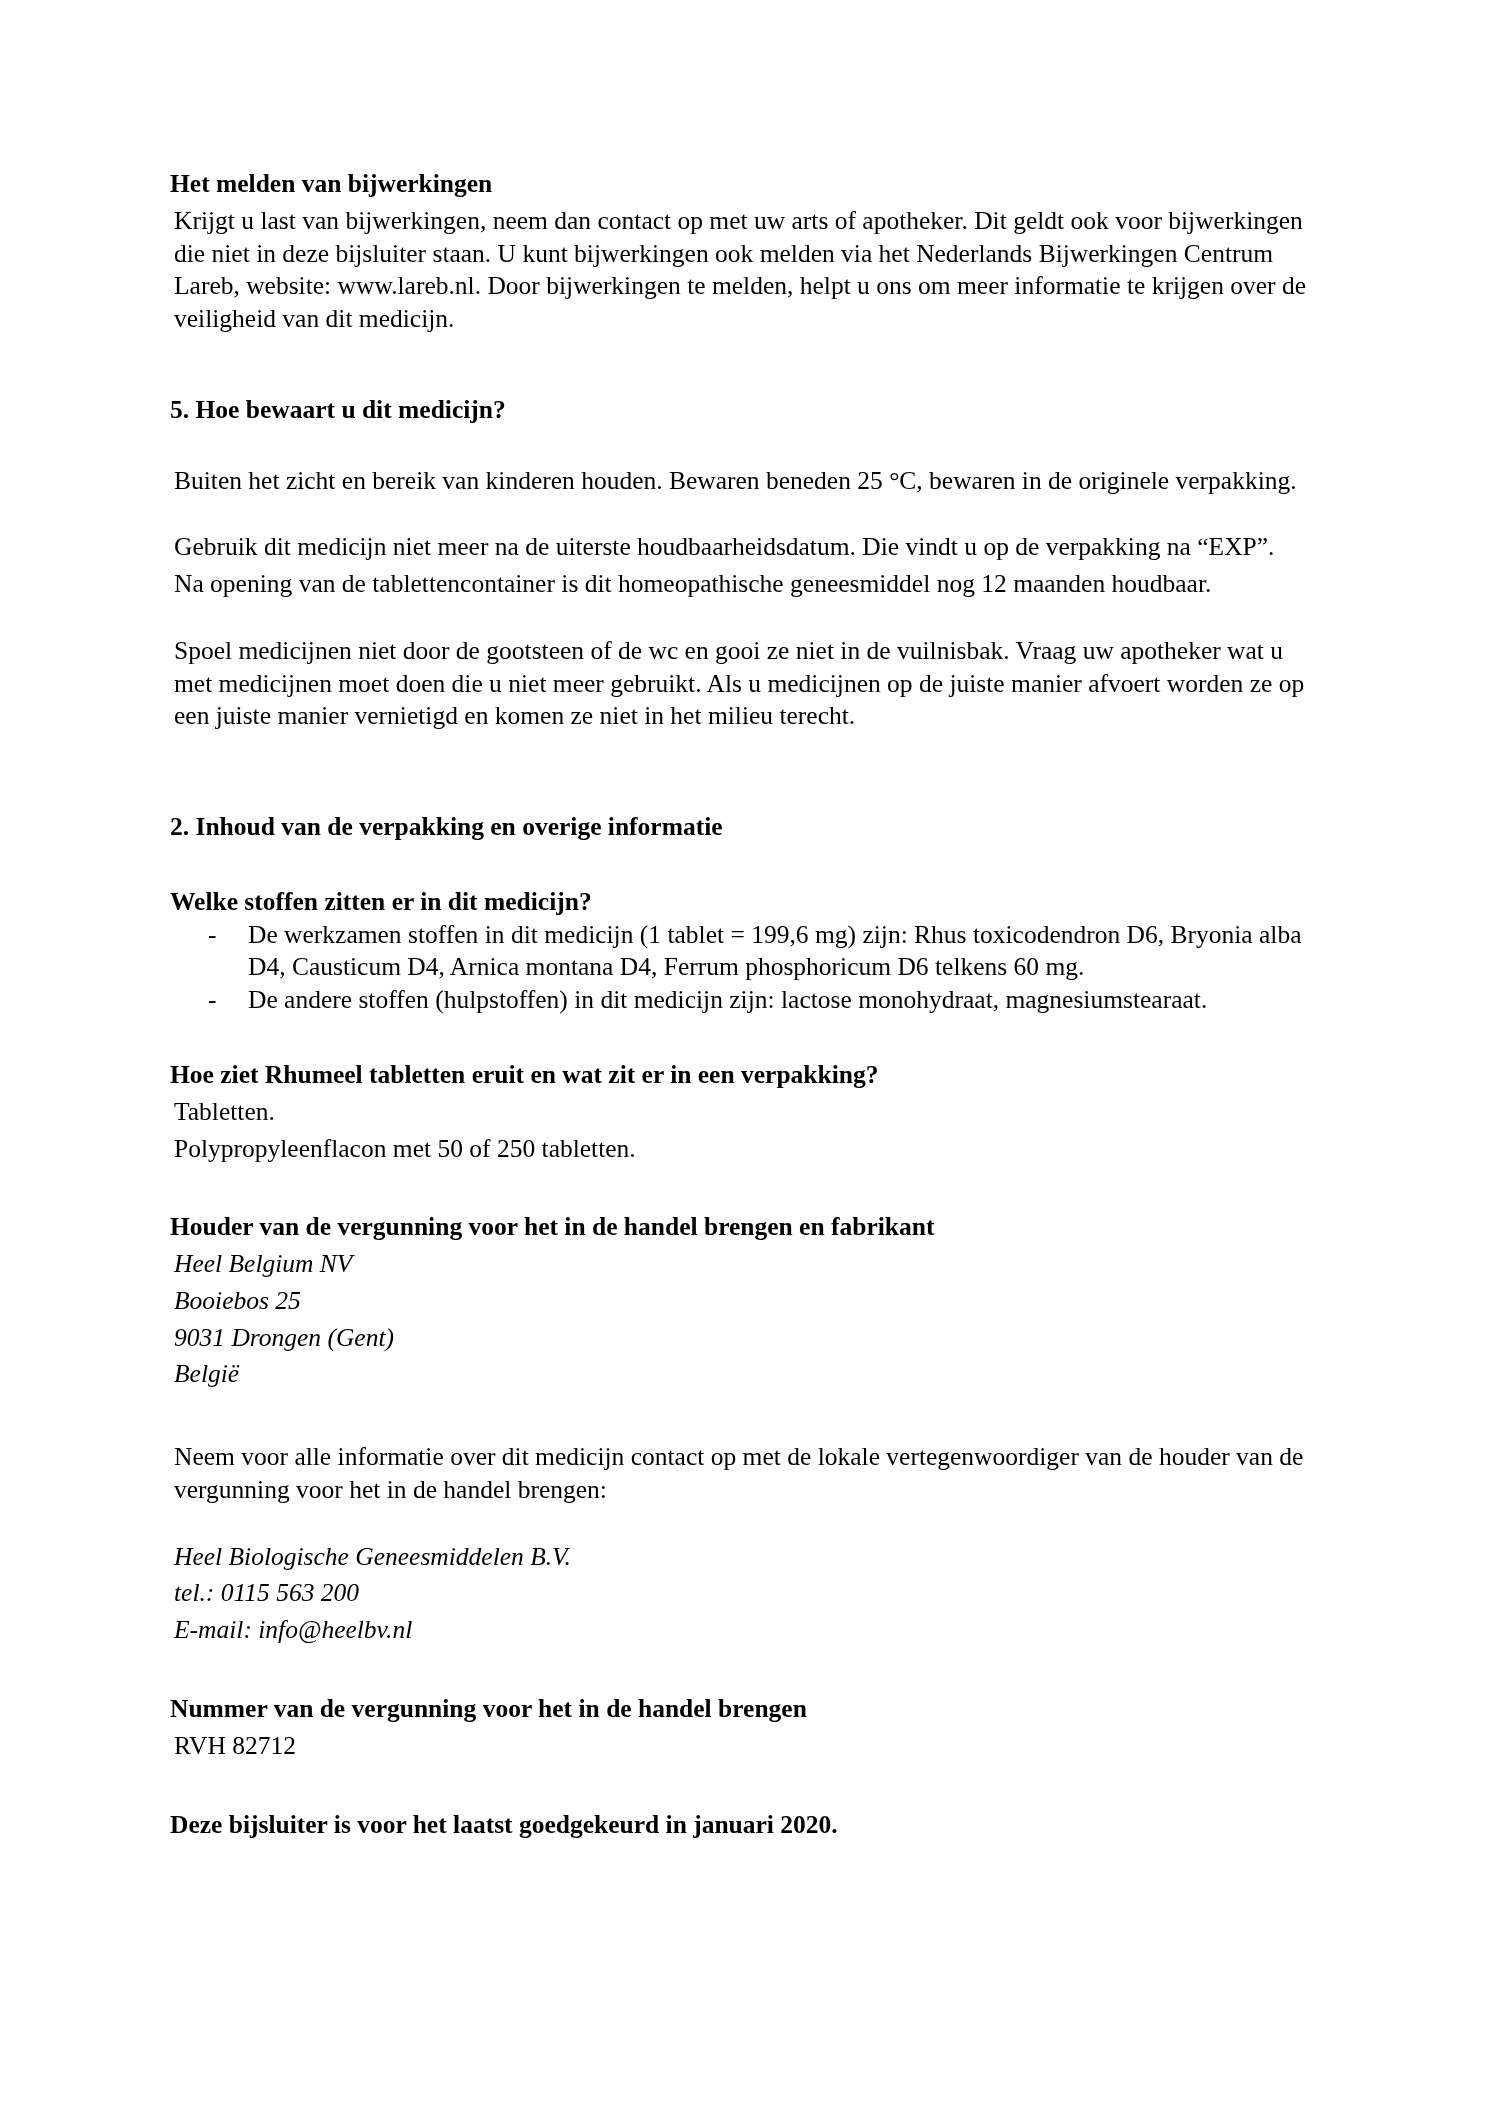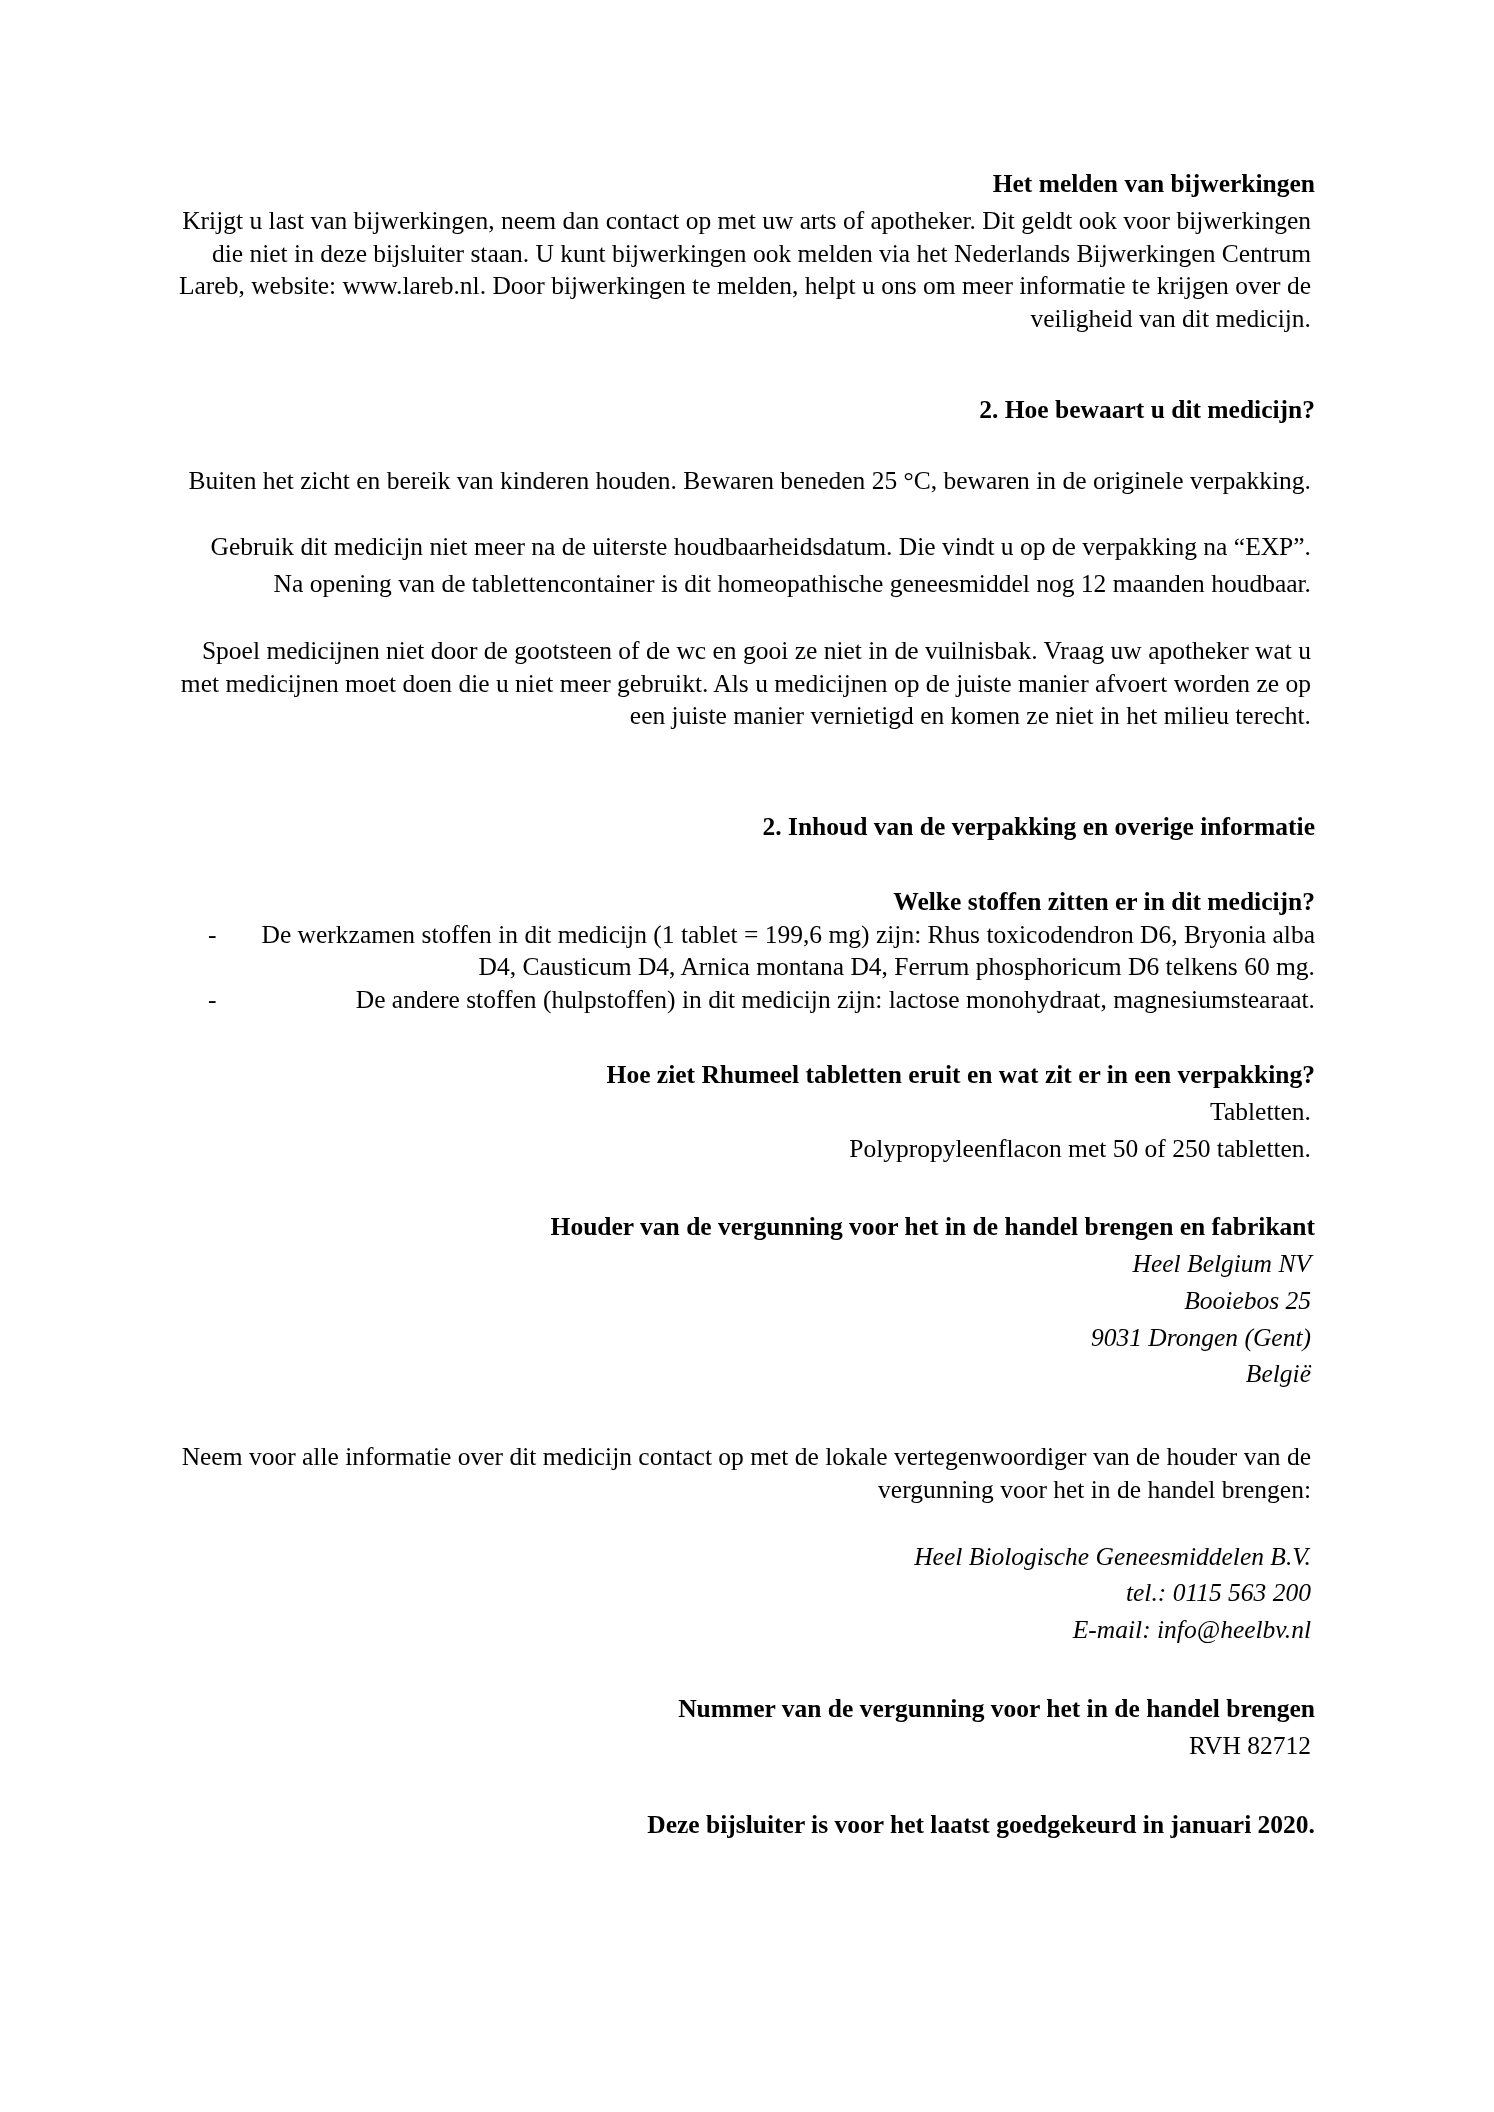--- a/index.html
+++ b/index.html
@@ -19,21 +19,20 @@
     width: 1494px;
     height: 2112px;
     background: #ffffff;
     box-sizing: border-box;
     padding: 168px 150px 0 170px;
   }
   .doc {
     width: 1145px;
     font-size: 25.5px;
     line-height: 1.285;
-    text-align: right;
   }
   .h-bold {
     font-weight: bold;
     margin: 0;
   }
   p.para {
     margin: 4px;
   }
   .gap-para { height: 26px; }
   .gap-section { height: 42px; }
@@ -62,21 +61,21 @@
 <body>
 
 <div class="page">
   <div class="doc">
 
     <div class="h-bold">Het melden van bijwerkingen</div>
     <p class="para">Krijgt u last van bijwerkingen, neem dan contact op met uw arts of apotheker. Dit geldt ook voor bijwerkingen die niet in deze bijsluiter staan. U kunt bijwerkingen ook melden via het Nederlands Bijwerkingen Centrum Lareb, website: www.lareb.nl. Door bijwerkingen te melden, helpt u ons om meer informatie te krijgen over de veiligheid van dit medicijn.</p>
 
     <div class="gap-section-lg"></div>
 
-    <div class="h-bold">2. Hoe bewaart u dit medicijn?</div>
+    <div class="h-bold">5. Hoe bewaart u dit medicijn?</div>
 
     <div class="gap-heading-body"></div>
 
     <p class="para">Buiten het zicht en bereik van kinderen houden. Bewaren beneden 25 °C, bewaren in de originele verpakking.</p>
 
     <div class="gap-para"></div>
 
     <p class="para">Gebruik dit medicijn niet meer na de uiterste houdbaarheidsdatum. Die vindt u op de verpakking na “EXP”.</p>
     <p class="para">Na opening van de tablettencontainer is dit homeopathische geneesmiddel nog 12 maanden houdbaar.</p>
 

